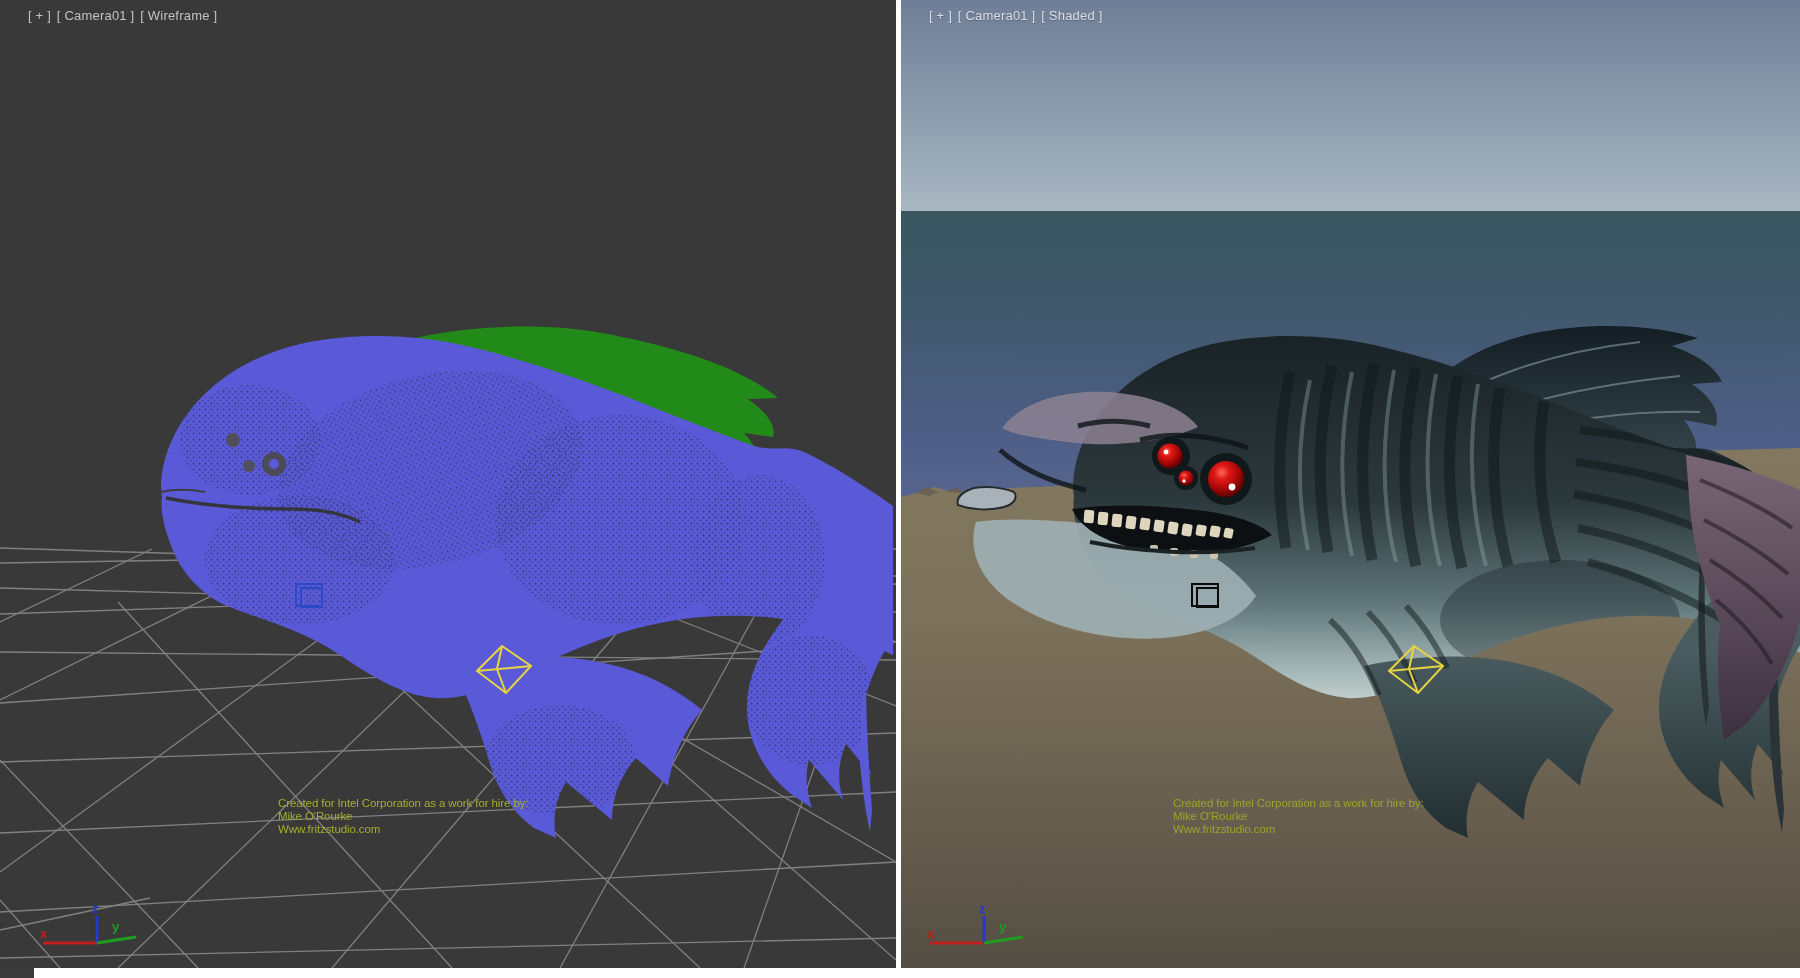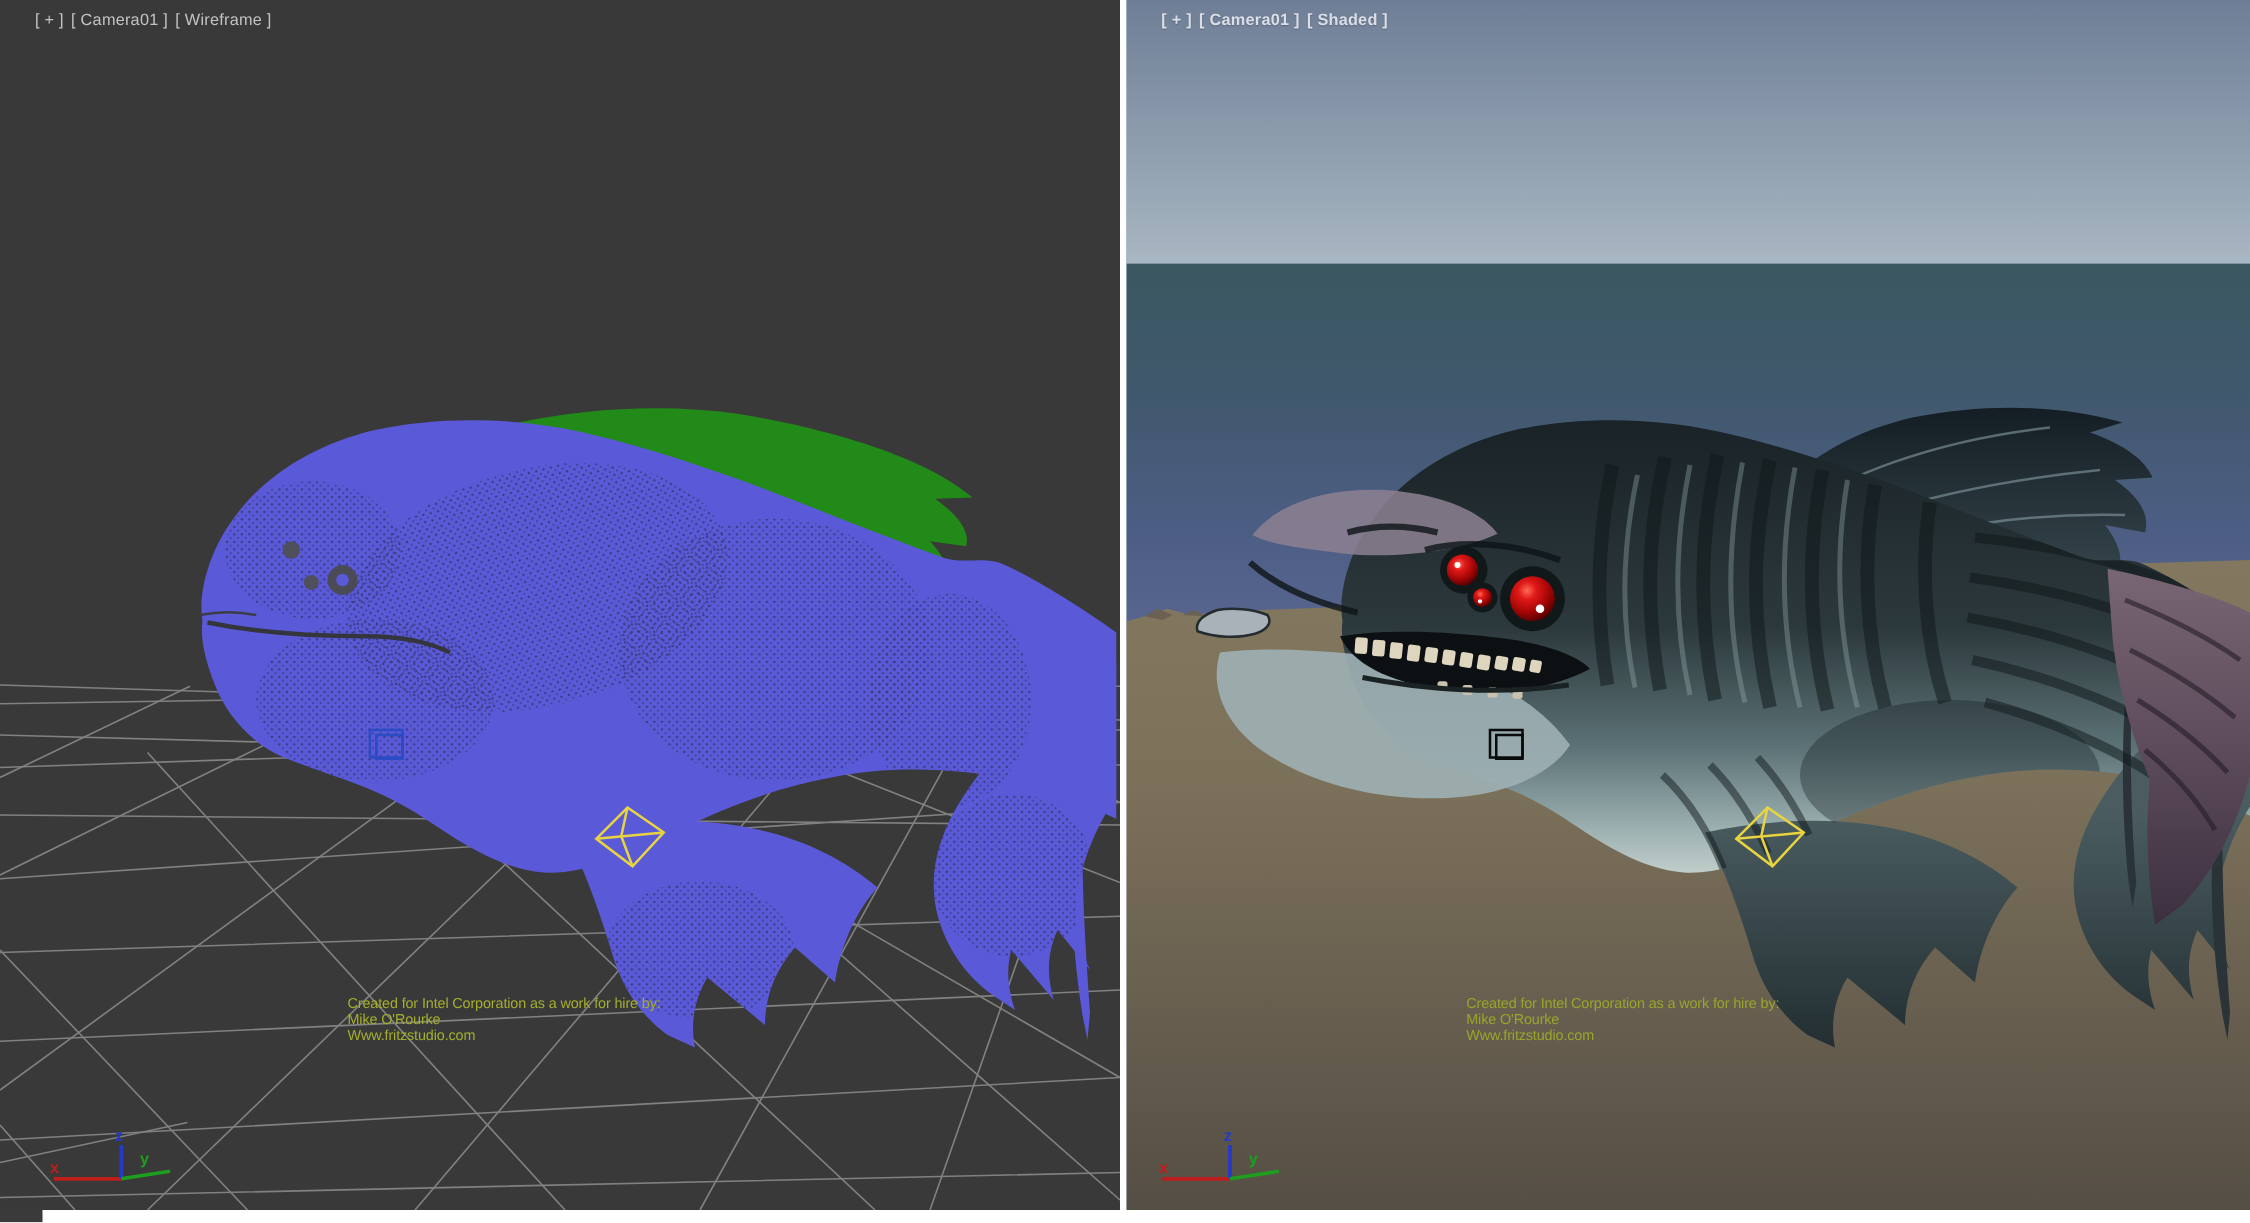--- a/index.html
+++ b/index.html
@@ -6,21 +6,21 @@
   .stage{position:relative;width:1800px;height:978px;background:#ffffff;overflow:hidden;
          font-family:"Liberation Sans",sans-serif;}
   .vp{position:absolute;top:0;height:968px;overflow:hidden;}
   .vp-left{left:0;width:896px;background:#393939;}
   .vp-right{left:901px;width:899px;background:#6e7e96;}
   .vp svg{position:absolute;left:0;top:0;display:block;}
   .vp-label{position:absolute;top:8px;left:8px;font-size:13px;letter-spacing:.2px;
             white-space:nowrap;z-index:6;user-select:none;margin-left:20px;}
   .vp-label span{cursor:pointer;margin-right:2px;}
   .vp-left .vp-label{color:#c3c3c3;}
-  .vp-right .vp-label{color:#dadee6;text-shadow:0 1px 1px rgba(40,50,70,.35);font-weight:bold;}
+  .vp-right .vp-label{color:#dadee6;text-shadow:0 1px 1px rgba(40,50,70,.35);}
   .watermark{position:absolute;z-index:5;font-size:11.5px;font-weight:normal;line-height:13px;
              color:#a4af2d;letter-spacing:-.1px;white-space:nowrap;}
   .vp-left .watermark{left:278px;top:797px;}
   .vp-right .watermark{left:272px;top:797px;color:#9aa52c;}
   .divider{position:absolute;left:896px;top:0;width:5px;height:968px;background:#ffffff;z-index:8;}
   .bottombar{position:absolute;left:0;top:968px;width:1800px;height:10px;background:#ffffff;z-index:8;}
   .corner-notch{position:absolute;left:0;top:968px;width:34px;height:10px;background:#3a3a3a;z-index:9;}
   .axis-label{font-size:13px;font-weight:bold;font-family:"Liberation Sans",sans-serif;}
 </style>
 </head>

